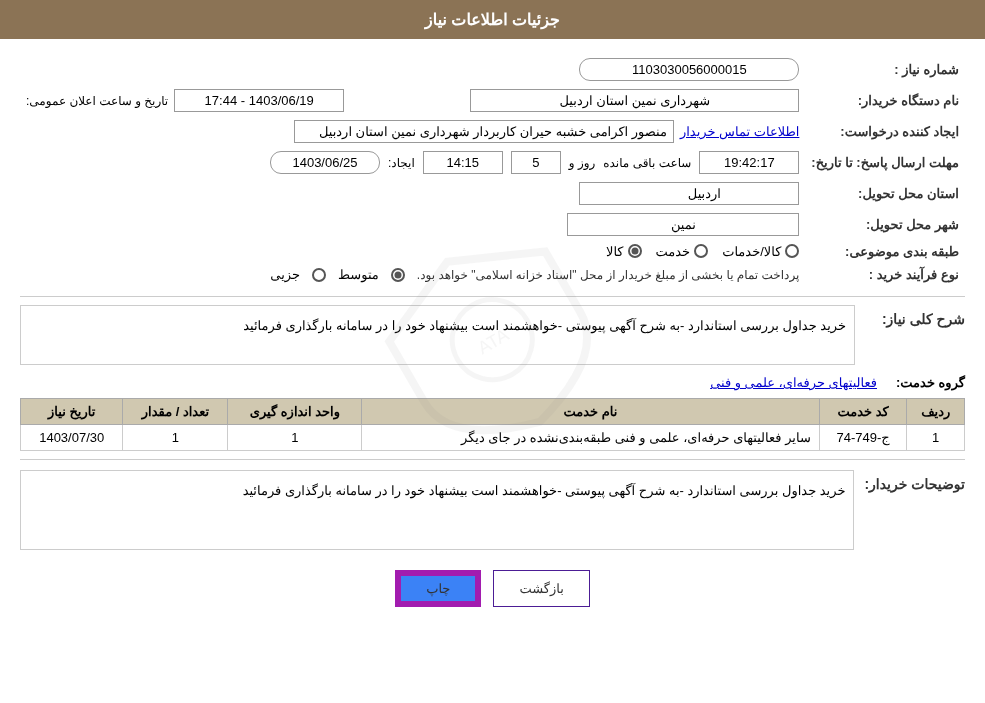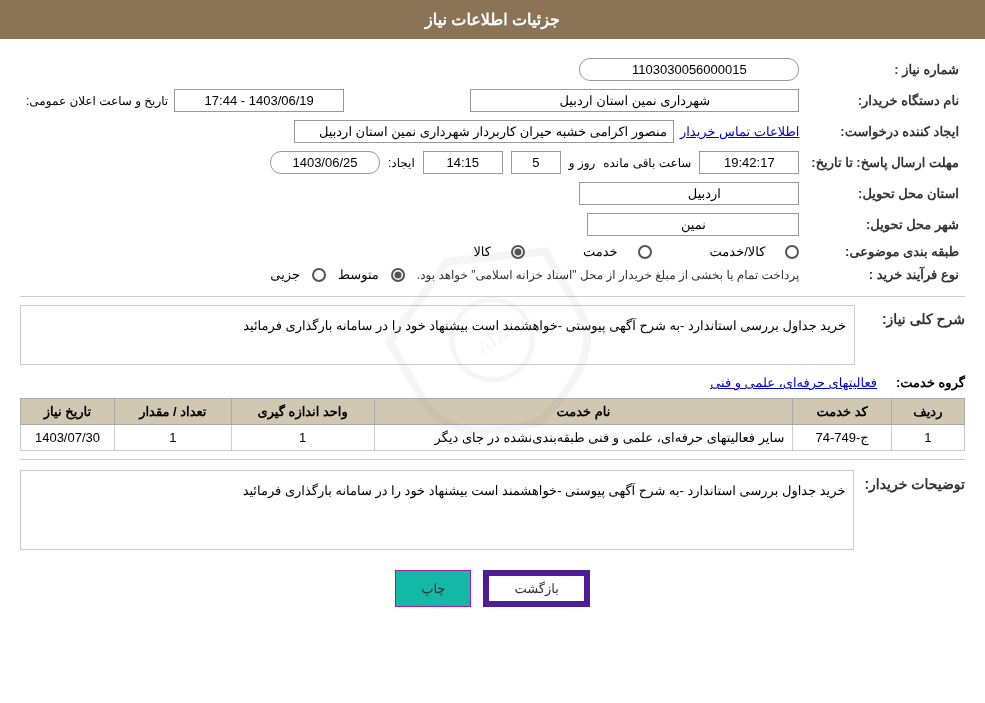--- a/index.html
+++ b/index.html
@@ -90,42 +90,41 @@
       margin-bottom: 8px;
     }
     .service-table {
       width: 100%;
       border-collapse: collapse;
       border: 1px solid #ccc;
     }
     .service-table th {
       background: #d0c8b0;
       border: 1px solid #aaa;
-      padding: 5px 17px;
+      padding: 5px 8px;
       text-align: center;
       font-weight: bold;
     }
     .service-table td {
       border: 1px solid #ccc;
       padding: 5px 8px;
       text-align: center;
     }
     .service-table td.text-right {
       text-align: right;
     }
     .radio-group {
       display: flex;
       gap: 14px;
       align-items: center;
     }
     .radio-item {
       display: flex;
-      align-items: center;
-      gap: 20px;
-      margin-left: 44px;
+      align-items: flex-start;
+      gap: 4px;
     }
     .radio-circle {
       width: 14px;
       height: 14px;
       border-radius: 50%;
       border: 2px solid #555;
       display: inline-block;
       background: #fff;
       position: relative;
     }
@@ -171,26 +170,26 @@
     }
     .btn {
       padding: 5px 25px;
       border: 1px solid #aaa;
       cursor: pointer;
       font-size: 13px;
       font-family: Tahoma, Arial, sans-serif;
     }
     .btn-back {
       background: #fff;
-      border: 6px solid #4c1d95;
+      border: 1px solid #4c1d95;
       color: #333;
     }
     .btn-print {
-      background: #14b8a6;
-      border: 1px solid #a21caf;
+      background: #3b82f6;
+      border: 6px solid #a21caf;
       color: #333;
     }
     .watermark {
       position: absolute;
       top: 50%;
       left: 50%;
       transform: translate(-50%, -50%) rotate(-30deg);
       opacity: 0.08;
       pointer-events: none;
       z-index: 0;
@@ -276,31 +275,31 @@
         <tr>
           <td class="label-cell">استان محل تحویل:</td>
           <td class="value-cell" colspan="3">
             <span class="input-box" style="width:220px; display:inline-block; text-align:center;padding-left:36px;">اردبیل</span>
           </td>
         </tr>
 
         <tr>
           <td class="label-cell">شهر محل تحویل:</td>
           <td class="value-cell" colspan="3">
-            <span class="input-box" style="width:212px; display:inline-block; text-align:center;">نمین</span>
+            <span class="input-box" style="width:232px; display:inline-block; text-align:center;">نمین</span>
           </td>
         </tr>
 
         <tr>
           <td class="label-cell">طبقه بندی موضوعی:</td>
           <td class="value-cell" colspan="3">
             <div class="radio-group">
               <div class="radio-item">
                 <span class="radio-circle"></span>
-                <span>کالا/خدمت</span>
+                <span>کالا/خدمات</span>
               </div>
               <div class="radio-item">
                 <span class="radio-circle"></span>
                 <span>خدمت</span>
               </div>
               <div class="radio-item">
                 <span class="radio-circle checked"></span>
                 <span>کالا</span>
               </div>
             </div>

